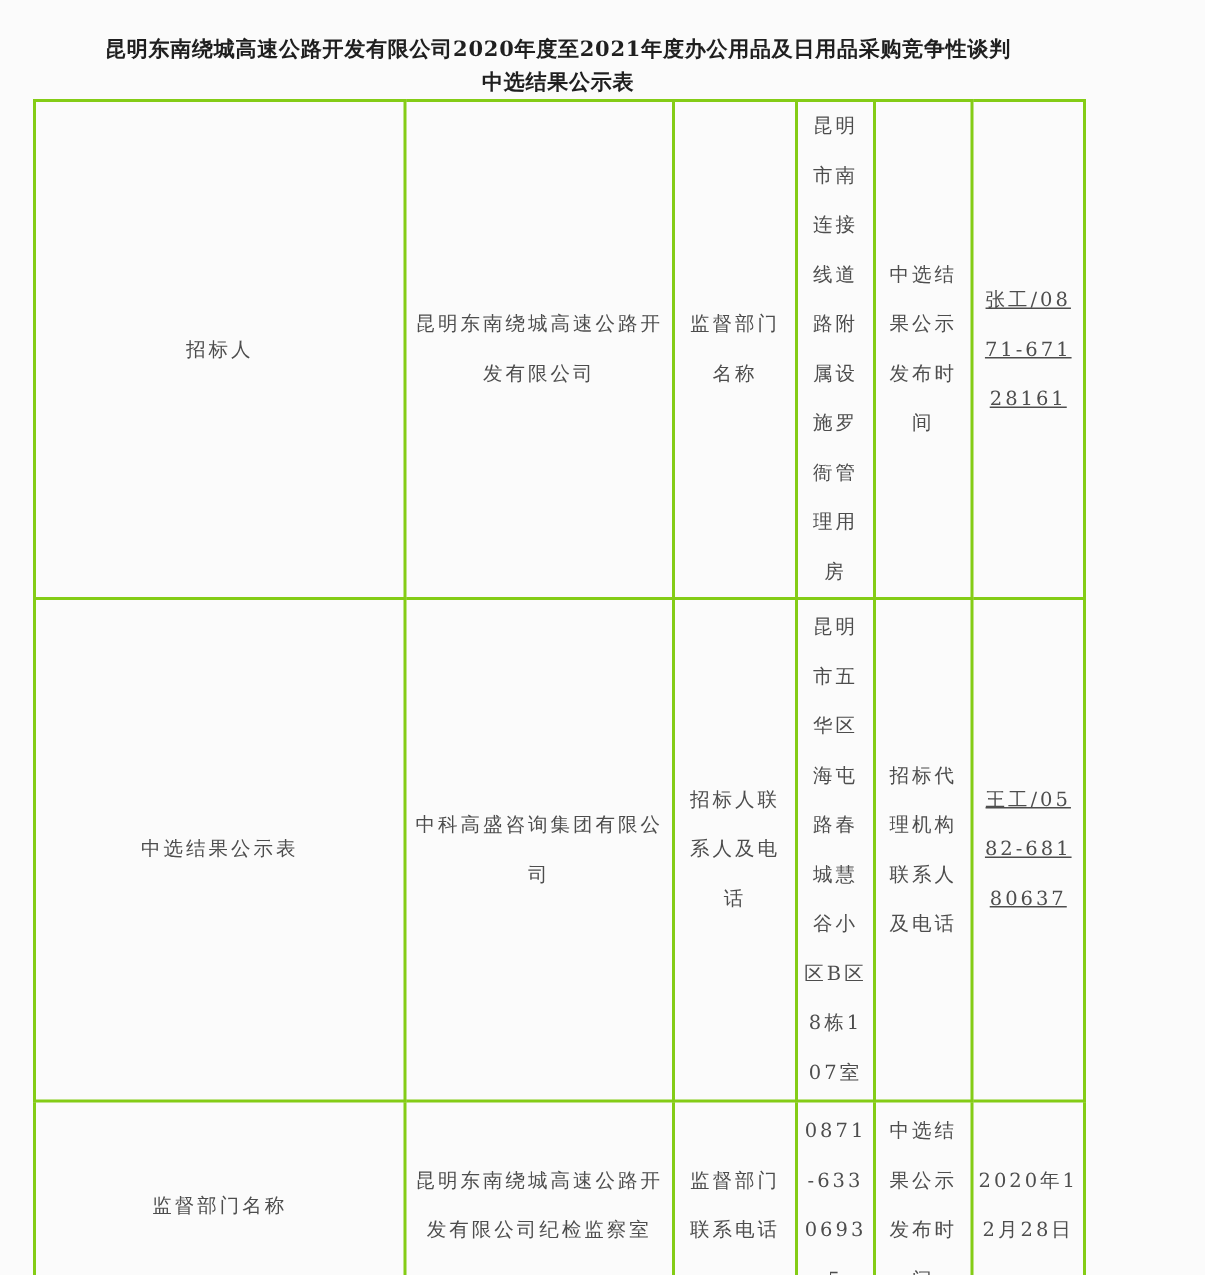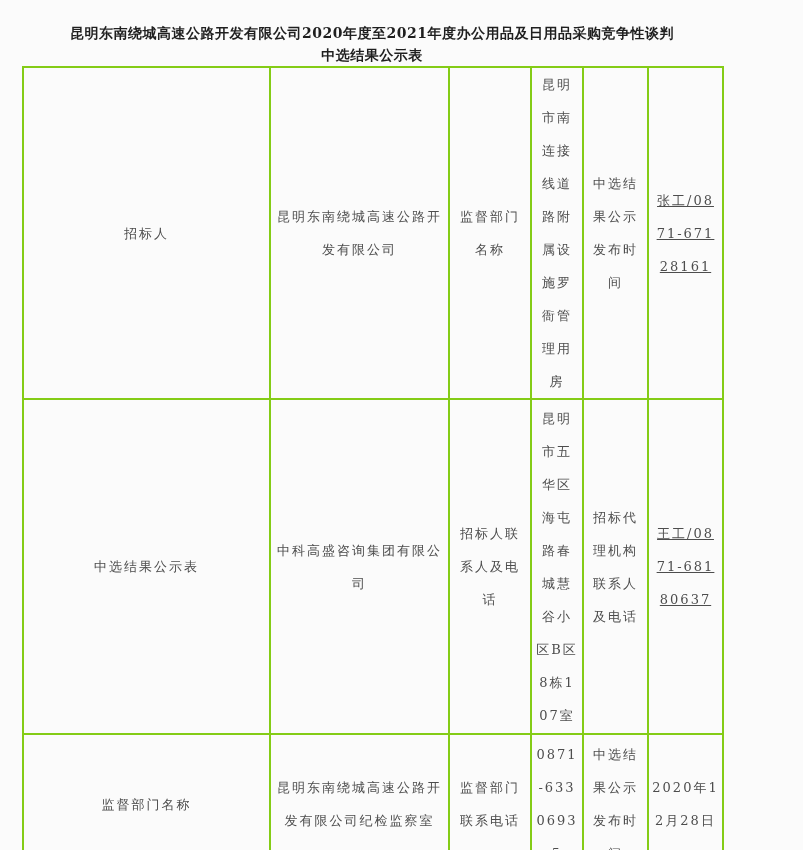--- a/index.html
+++ b/index.html
@@ -79,21 +79,21 @@
       <td>昆明市南连接线道路附属设施罗衙管理用房</td>
       <td>中选结果公示发布时间</td>
       <td class="ls1">张工/0871-67128161</td>
     </tr>
     <tr class="row-2">
       <td>中选结果公示表</td>
       <td>中科高盛咨询集团有限公司</td>
       <td>招标人联系人及电话</td>
       <td>昆明市五华区海屯路春城慧谷小区B区8栋107室</td>
       <td>招标代理机构联系人及电话</td>
-      <td class="ls1">王工/0871-68180637</td>
+      <td class="ls1">王工/0582-68180637</td>
     </tr>
     <tr class="row-3">
       <td>监督部门名称</td>
       <td>昆明东南绕城高速公路开发有限公司纪检监察室</td>
       <td>监督部门联系电话</td>
       <td class="ls0">0871-63306935</td>
       <td>中选结果公示发布时间</td>
       <td class="ls0">2020年12月28日</td>
     </tr>
   </tbody>

